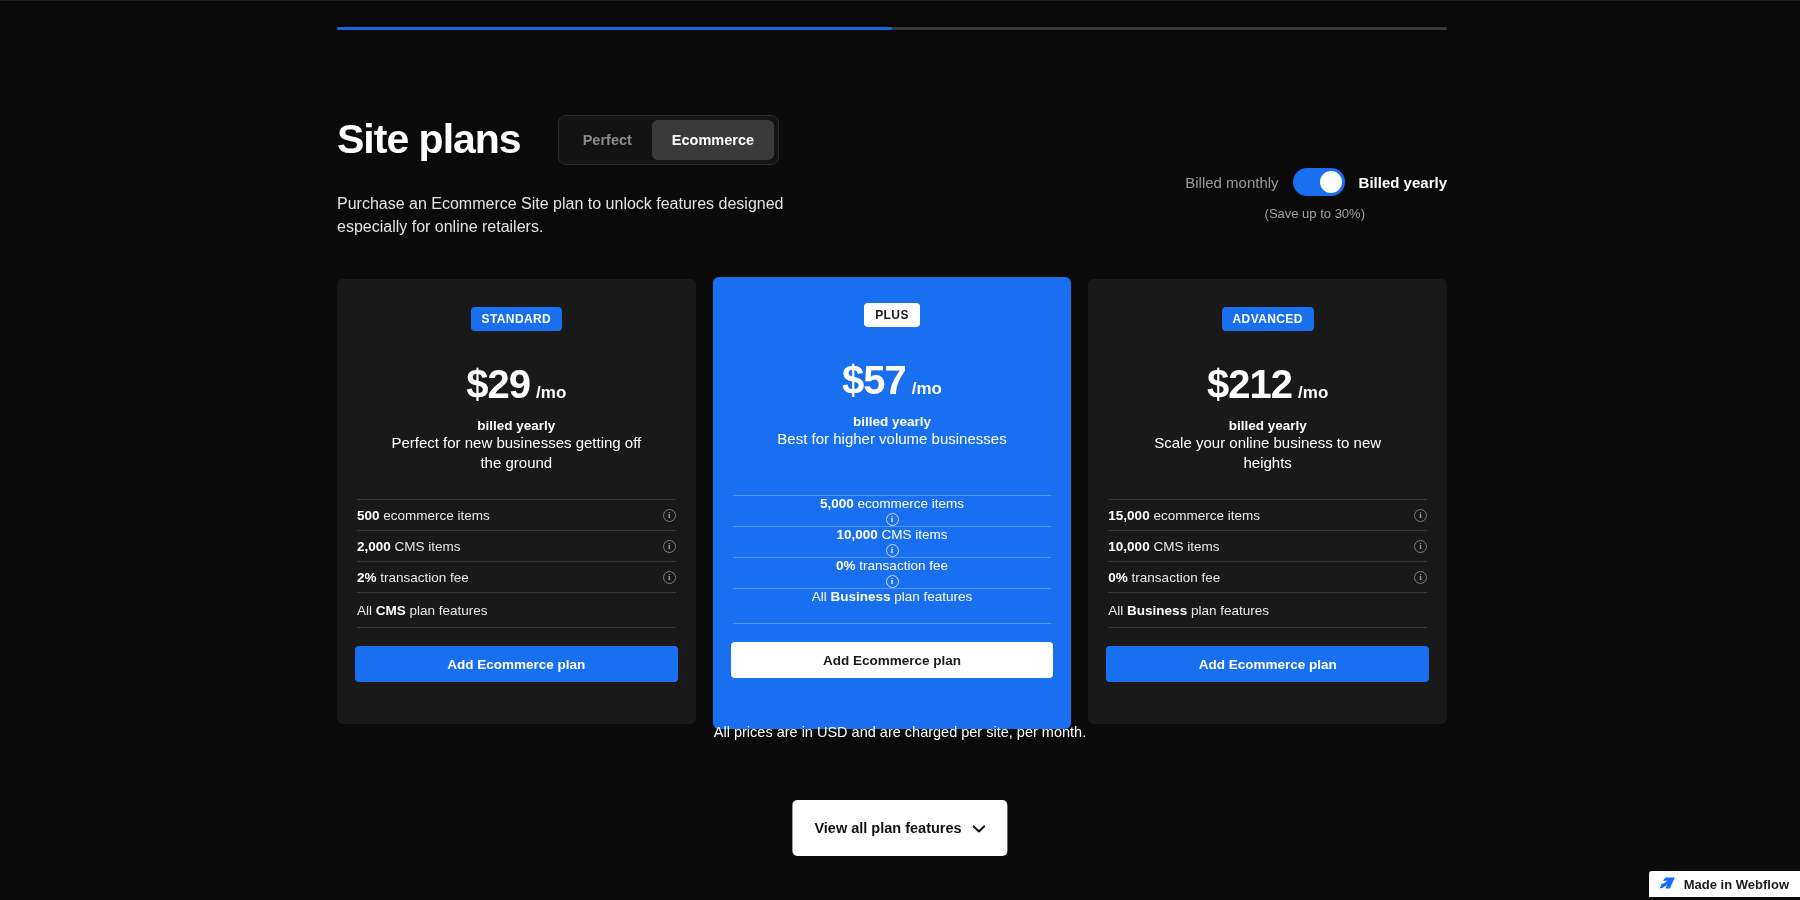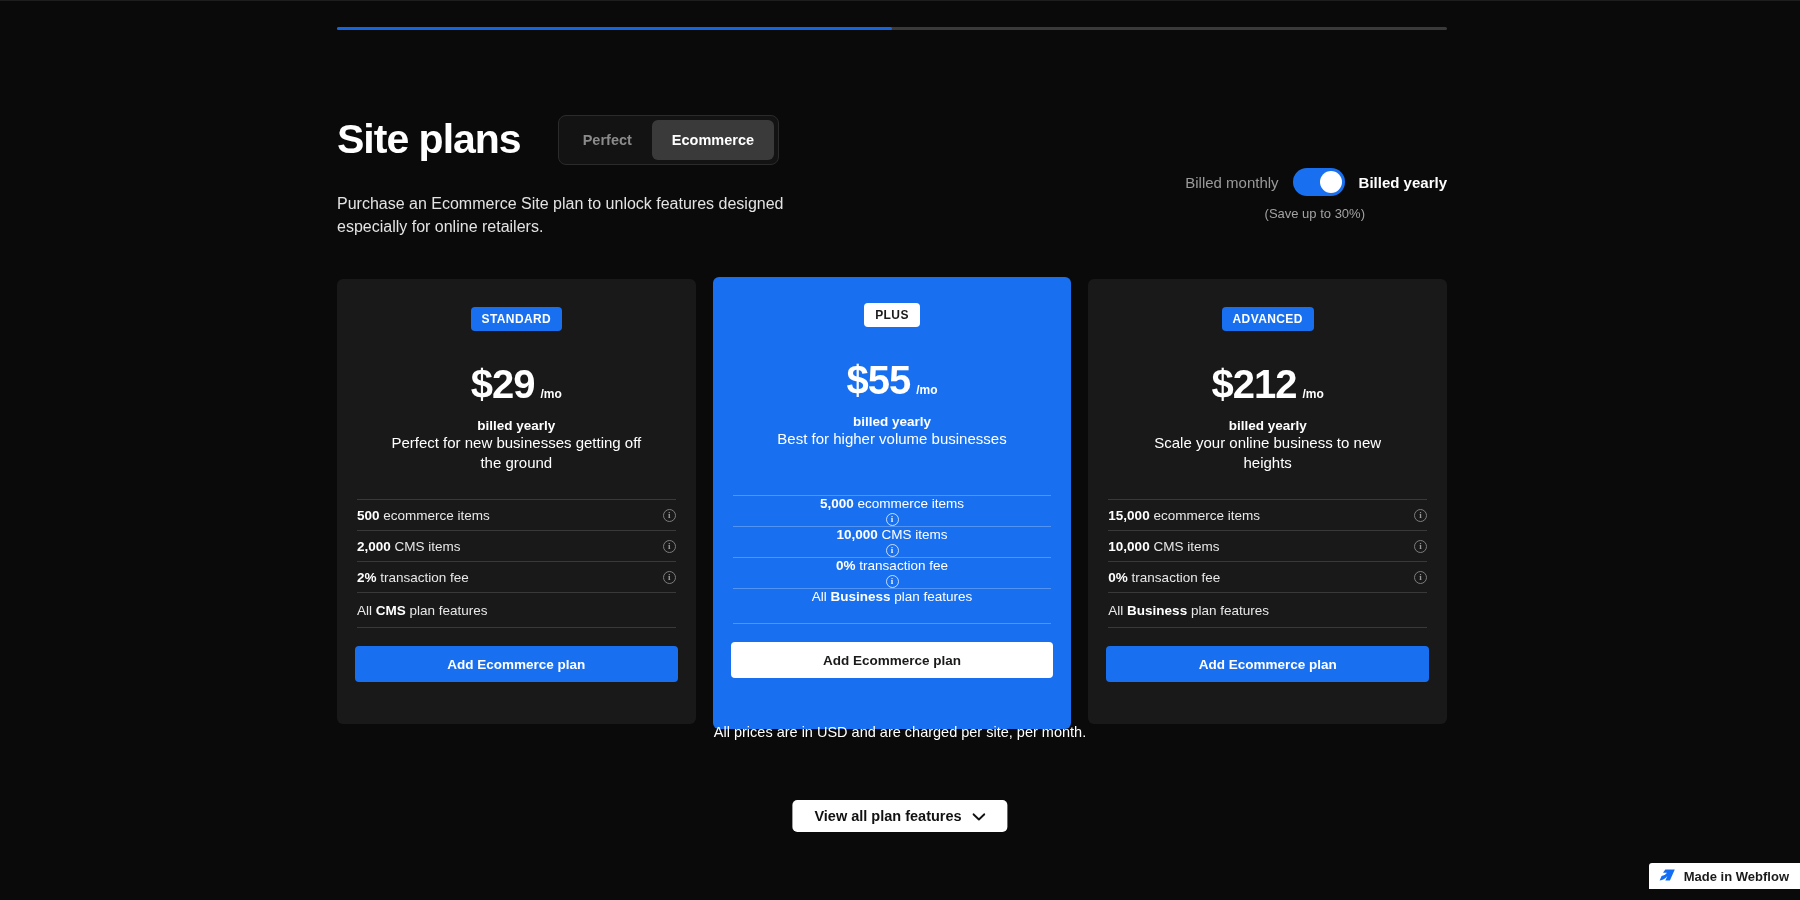--- a/index.html
+++ b/index.html
@@ -195,21 +195,21 @@
     gap: 6px;
   }
   .price {
     font-size: 40px;
     font-weight: 700;
     color: #ffffff;
     letter-spacing: -1px;
     line-height: 1;
   }
   .price-period {
-    font-size: 12px;
+    font-size: 17px;
     font-weight: 700;
     color: #ffffff;
     line-height: 1;
   }
   .billed-note {
     margin-top: 14px;
     font-size: 13.5px;
     font-weight: 700;
     color: #ffffff;
   }
@@ -296,41 +296,41 @@
     width: 1800px;
     text-align: center;
     font-size: 14.5px;
     color: #ffffff;
   }
   .view-all {
     position: absolute;
     top: 800px;
     left: 50%;
     transform: translateX(-50%);
-    height: 32px;
+    height: 56px;
     padding: 0 22px;
     display: flex;
     align-items: center;
     gap: 11px;
     background: #ffffff;
     color: #111111;
     border: none;
     border-radius: 5px;
     font-size: 14.5px;
     font-weight: 700;
     cursor: pointer;
     font-family: "Liberation Sans", sans-serif;
     white-space: nowrap;
   }
   .chev { display: block; }
 
   
   .wf-badge {
     position: absolute;
-    right: 0; bottom: 11px;
+    right: 0; bottom: 3px;
     height: 26px;
     display: flex;
     align-items: center;
     gap: 9px;
     background: #ffffff;
     padding: 0 11px 0 9px;
     border-radius: 3px 0 0 0;
     cursor: pointer;
   }
   .wf-badge-text {
@@ -397,21 +397,21 @@
           </div>
           <div class="feature-row plain">
             <span class="feature-text">All <b>CMS</b> plan features</span>
           </div>
         </div>
         <button class="cta">Add Ecommerce plan</button>
       </div>
       <div class="card featured">
         <div class="badge light">PLUS</div>
         <div class="price-row">
-          <span class="price">$55</span>
+          <span class="price">$57</span>
           <span class="price-period">/mo</span>
         </div>
         <div class="billed-note">billed yearly</div>
         <div class="card-desc">Best for higher volume businesses</div>
         <div class="features">
           <div class="feature-row">
             <span class="feature-text"><b>5,000</b> ecommerce items</span>
             <span class="info-icon">i</span>
           </div>
           <div class="feature-row">

